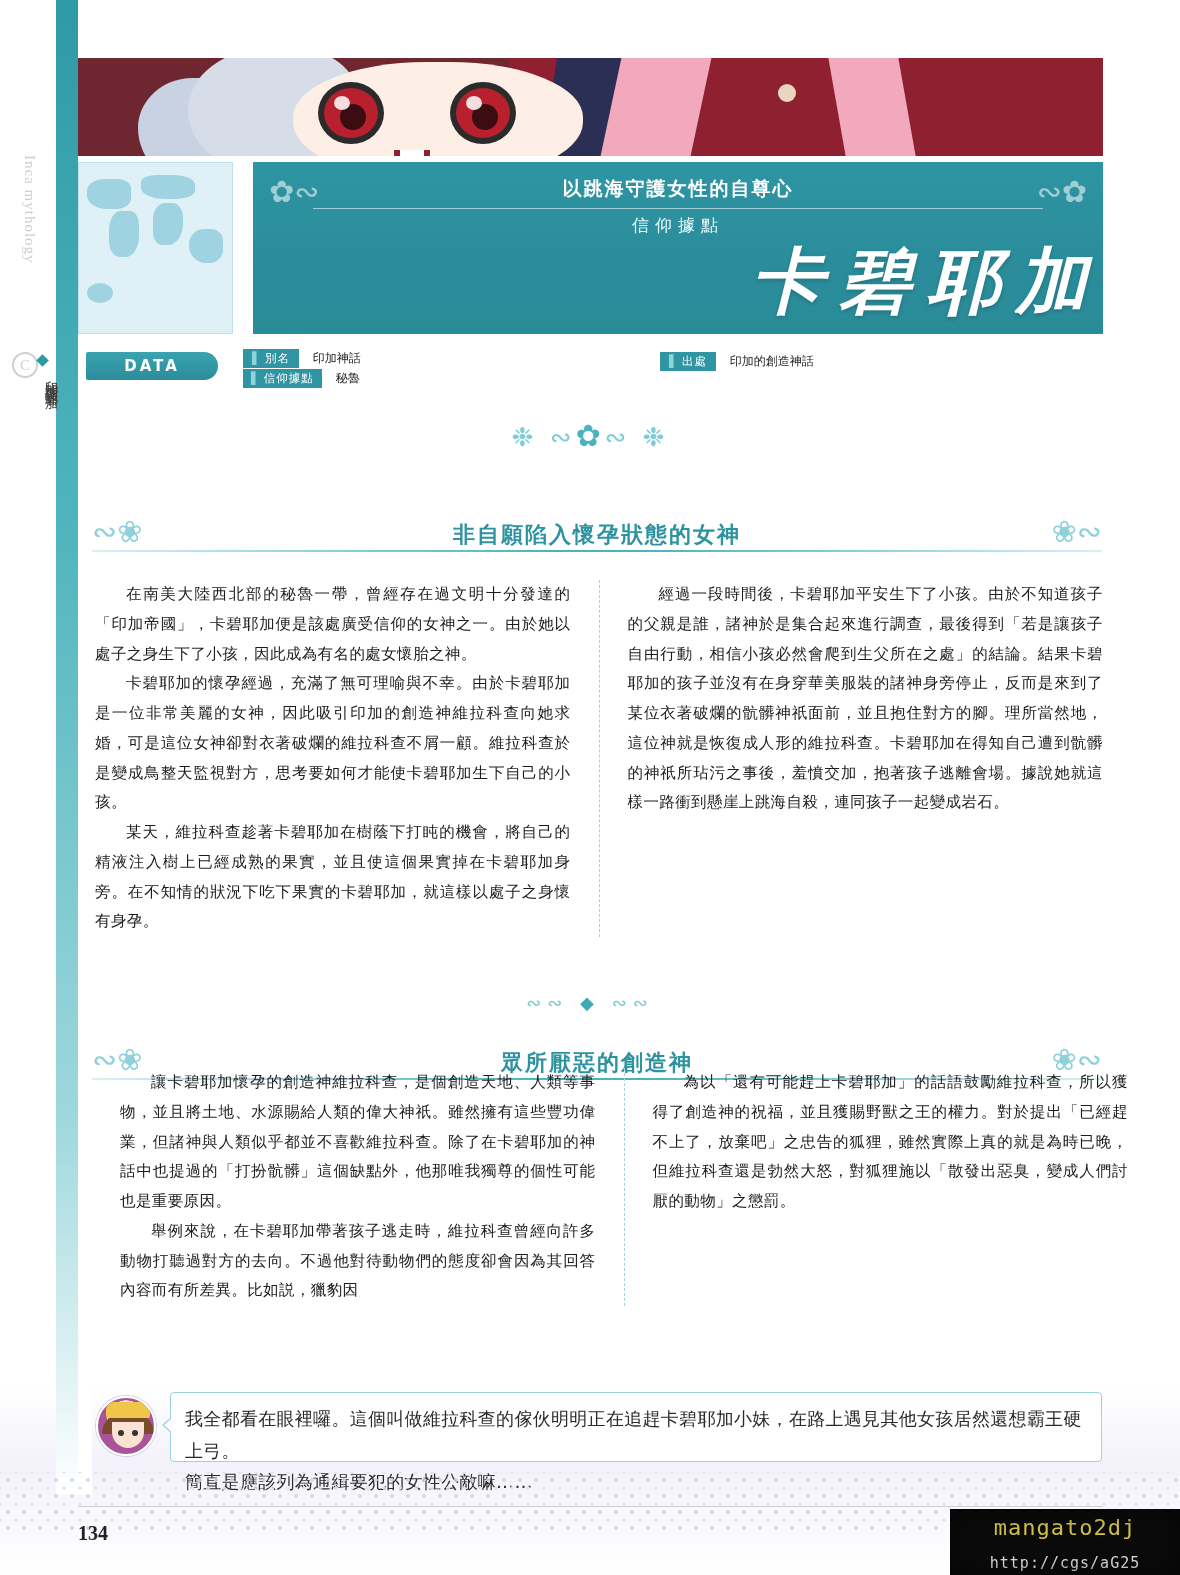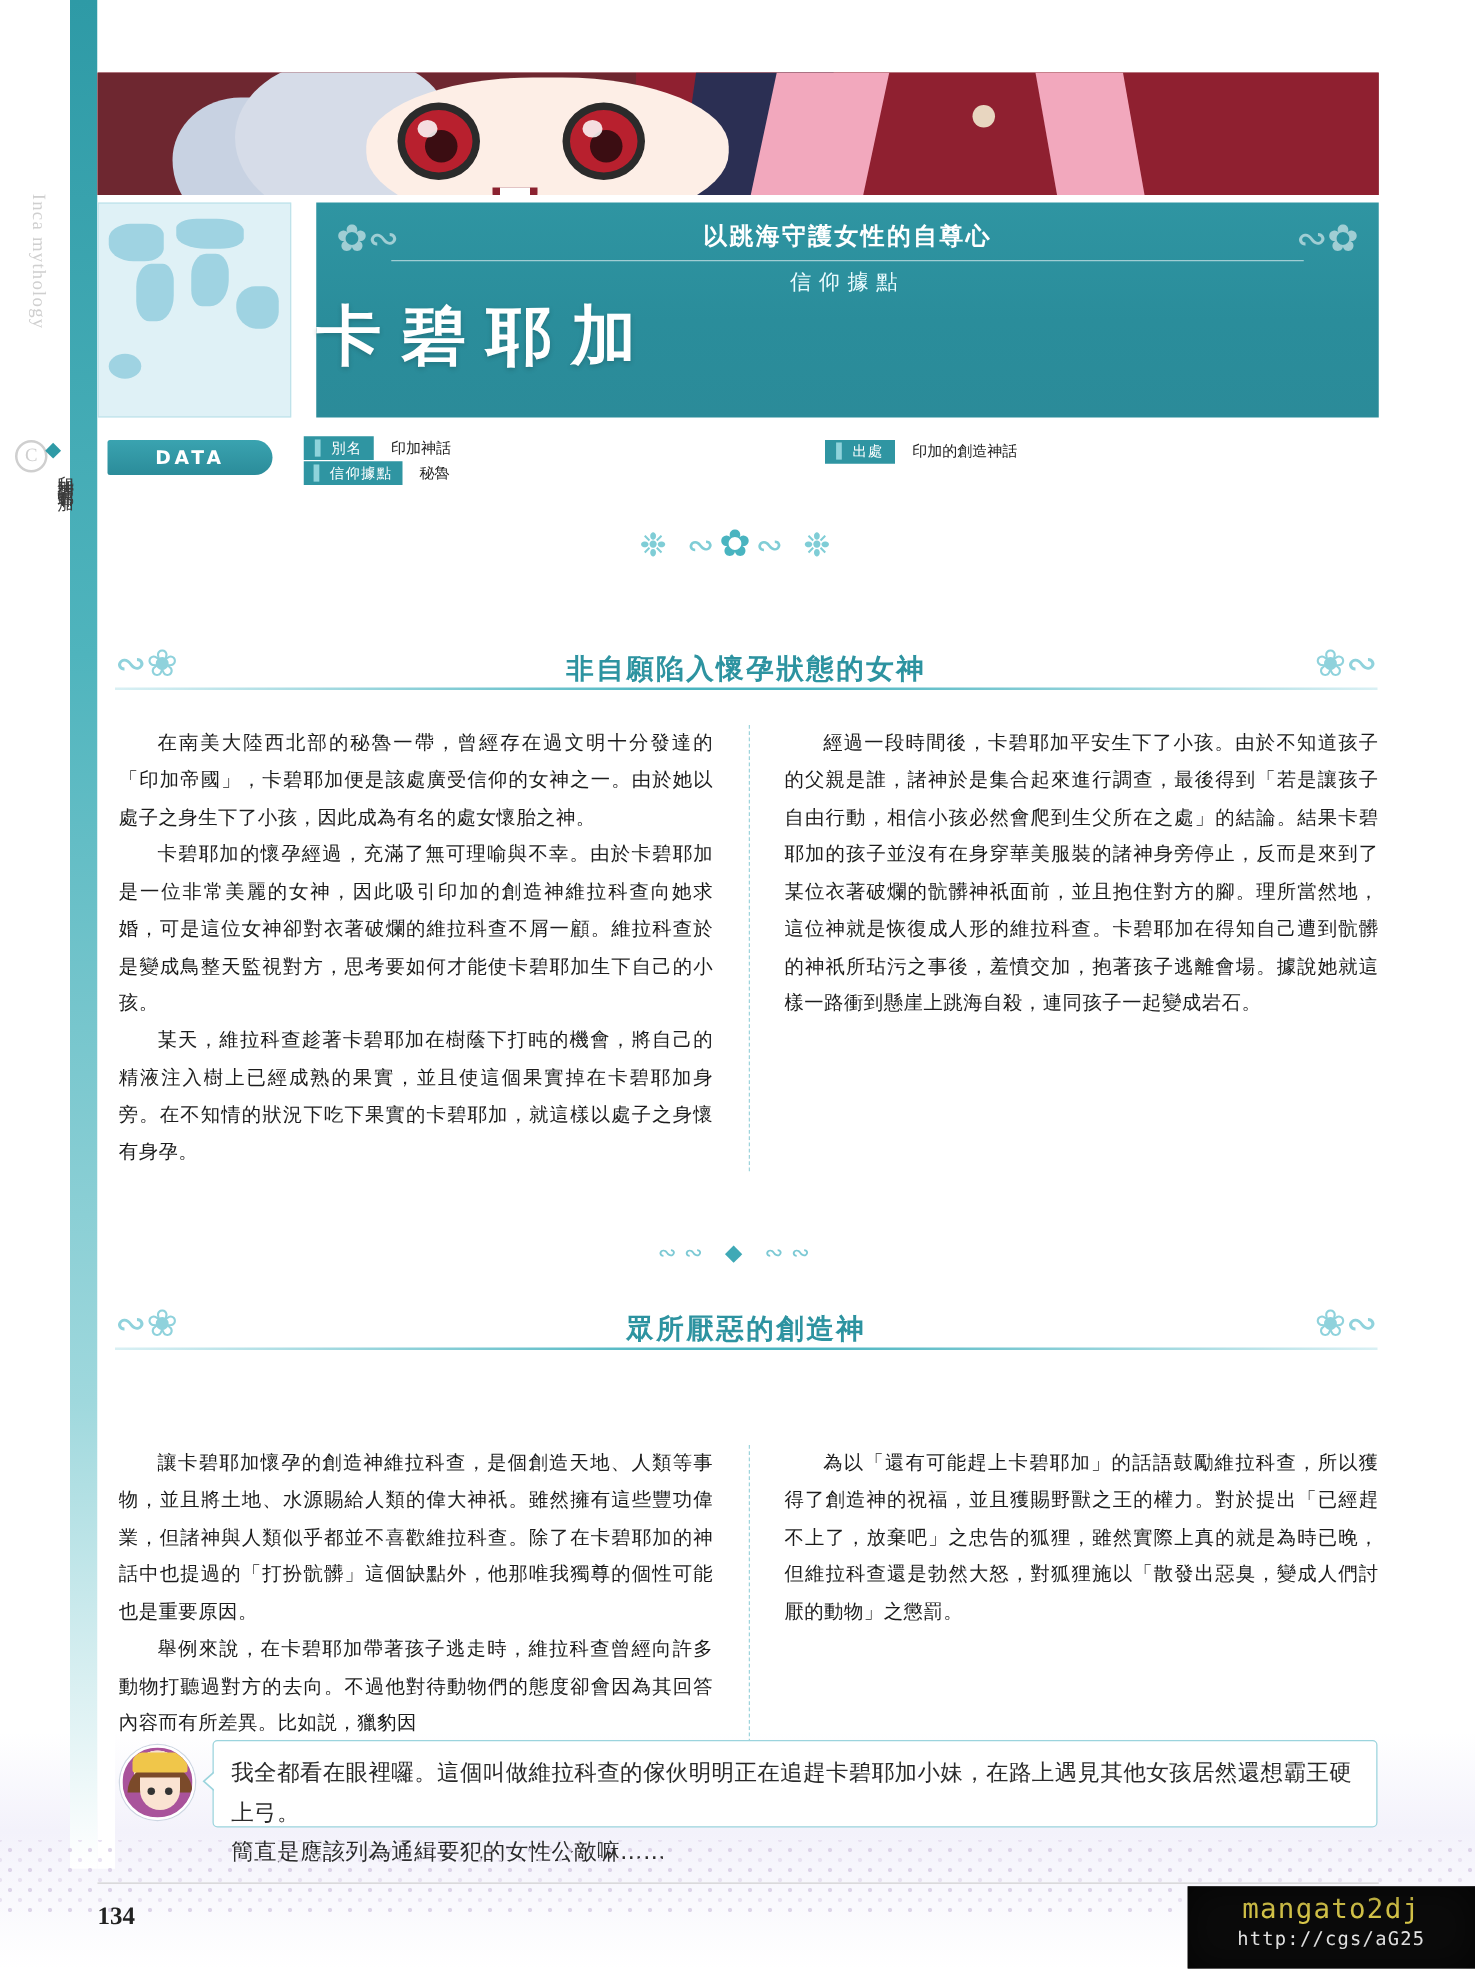--- a/index.html
+++ b/index.html
@@ -77,24 +77,25 @@
   .title-sub {
     position: absolute; left: 0; right: 0; top: 14px;
     text-align: center; color: #ffffff; font-size: 19px; font-weight: bold; letter-spacing: 2px;
   }
   .title-rule { position:absolute; left: 60px; right: 60px; top: 46px; height:1px; background: rgba(255,255,255,.55); }
   .title-kana {
     position:absolute; left:0; right:0; top: 52px; text-align:center;
     color:#eafcff; font-size: 17px; letter-spacing: 6px;
   }
   .title-main {
-    position:absolute; left:0; right:0; top: 72px; text-align:left;
-    color:#ffffff; font-size: 52px; font-weight: bold; letter-spacing: 16px;
+    position:absolute; left:0; right:0; top: 72px; text-align:right;
+    color:#ffffff; font-size: 72px; font-weight: bold; letter-spacing: 16px;
     font-family: "DejaVu Sans", "Liberation Sans", sans-serif;
     text-shadow: 0 2px 4px rgba(0,0,0,.18);
+    font-style: italic;
   }
   .orn-l, .orn-r {
     position:absolute; top: 12px; width: 70px; height: 48px; color: rgba(255,255,255,.55); font-size: 30px;
   }
   .orn-l { left: 16px; } .orn-r { right: 16px; text-align:right; }
 
   
   .map-box {
     position: absolute; left: 78px; top: 162px; width: 155px; height: 172px;
     background: #dff1f6; border: 1px solid #bfe2ea; overflow:hidden;
@@ -144,21 +145,21 @@
   .sec-head .swirl-l, .sec-head .swirl-r {
     position:absolute; top: -6px; color:#8fd2dc; font-size: 30px;
   }
   .sec-head .swirl-l { left: 0; } .sec-head .swirl-r { right: 0; }
   #sec1 { top: 520px; }
   #sec2 { top: 1048px; }
 
   
   .cols { position:absolute; left: 95px; width: 1008px; display:flex; gap: 28px; }
   #body1 { top: 580px; justify-content: center; }
-  #body2 { top: 1156px; }
+  #body2 { top: 1068px; margin-left: 25px; }
   .col {
     width: 490px; font-size: 15.5px; line-height: 1.92; color: #1c1c1c;
     text-align: justify; letter-spacing: .4px;
   }
   .col p { margin: 0; text-indent: 2em; }
   .divider-v {
     width: 0; border-left: 1px dashed #9ed4dc; align-self: stretch;
   }
 
   
@@ -209,21 +210,21 @@
   .bottom-rule { position:absolute; left: 78px; top: 1506px; width: 1025px; height: 1px; background:#cfcfcf; }
   .page-num {
     position:absolute; left: 78px; top: 1522px; font-size: 20px; font-weight:bold; color:#222;
     font-family: "Liberation Serif", serif;
   }
   .watermark {
     position:absolute; right: 0; bottom: 0; width: 230px; height: 66px;
     background: #0b0b0b; color:#d9c84a; font-family:"DejaVu Sans Mono", monospace;
     font-size: 22px; letter-spacing:1px; text-align:center; padding-top: 6px;
   }
-  .watermark .url { color:#e8e8e8; font-size: 15px; display:block; margin-top: 2px; }
+  .watermark .url { color:#e8e8e8; font-size: 15px; display:block; margin-top: 14px; }
   .wm-fade { position:absolute; right:0; bottom:0; width:230px; height:66px; box-shadow: inset 0 0 30px rgba(0,0,0,.6); }
 </style>
 </head>
 <body>
 
 <div class="page">
 
   <div class="left-bar"></div>
   <div class="left-bar-white"></div>
   <div class="side-vert-en">Inca mythology</div>

